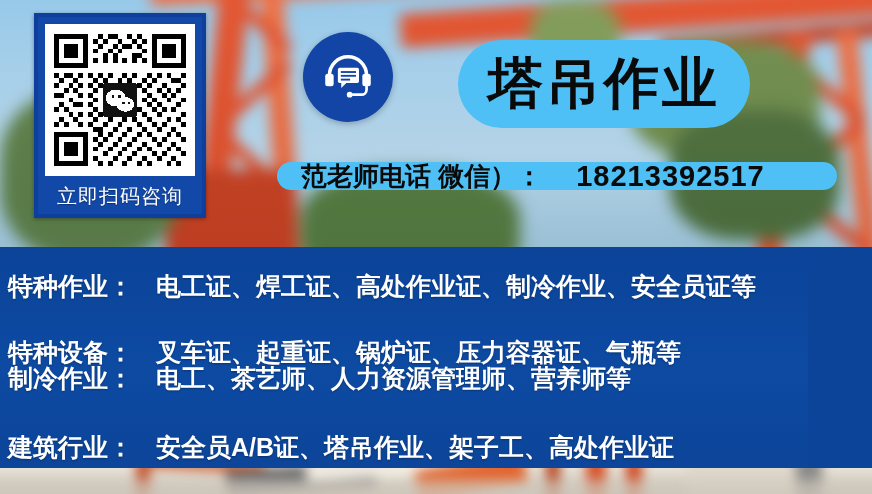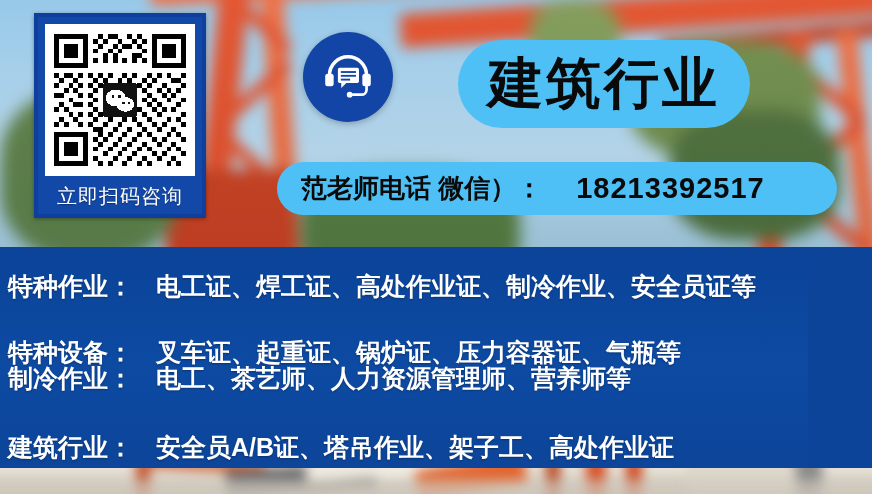--- a/index.html
+++ b/index.html
@@ -91,21 +91,21 @@
     font-weight:bold;
   }
   .pill-title{
     left:458px;top:40px;width:292px;height:88px;
     justify-content:center;
     font-size:55px;
     letter-spacing:3px;
   }
   .pill-title span{display:block;line-height:62px;transform:translateY(-1px);}
   .pill-phone{
-    left:277px;top:162px;width:560px;height:53px;
+    left:277px;top:162px;width:560px;height:28px;
     padding:0 24px;
     font-size:26px;
     letter-spacing:0px;
     gap:0;
   }
   .pill-phone .ph-label{white-space:pre;}
   .pill-phone .ph-num{
     margin-left:34px;
     font-size:29px;
     letter-spacing:1px;
@@ -408,21 +408,21 @@
       <circle cx="34" cy="53" r="3.4" fill="#ffffff"></circle>
       <rect x="20" y="21" width="25" height="18" rx="2" fill="#ffffff"></rect>
       <path d="M24 39 L24 45 L30 39 Z" fill="#ffffff"></path>
       <rect x="23.5" y="25" width="18" height="2.2" fill="#1245a6"></rect>
       <rect x="23.5" y="29.5" width="18" height="2.2" fill="#1245a6"></rect>
       <rect x="23.5" y="34" width="11" height="2.2" fill="#1245a6"></rect>
     </svg>
   </div>
 
   <div class="pill pill-title">
-    <span>建筑行业</span>
+    <span>塔吊作业</span>
   </div>
 
   <div class="pill pill-phone">
     <span class="ph-label">范老师电话 微信）：</span>
     <span class="ph-num">18213392517</span>
   </div>
 
   <div class="list-block">
     <div class="list-row r0">
       <span class="rk">特种作业：</span>

